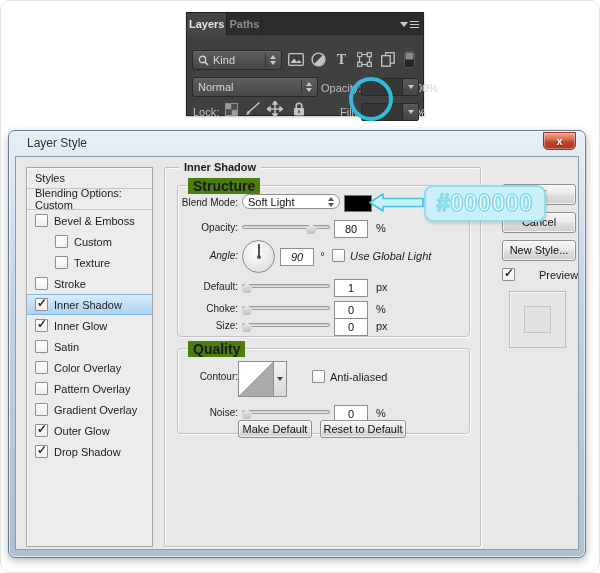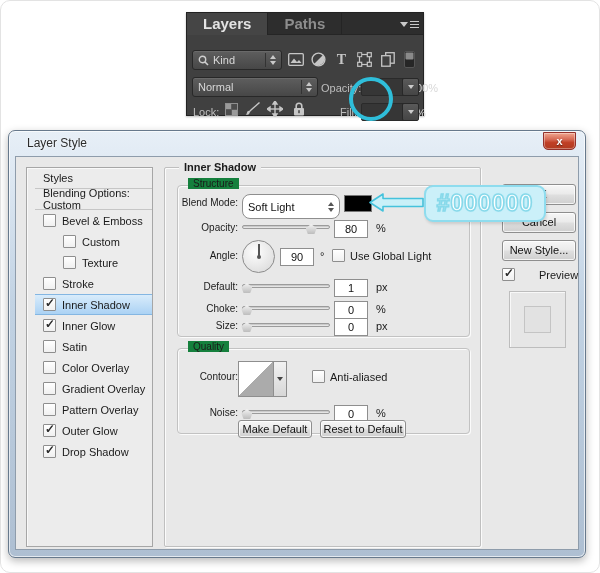--- a/index.html
+++ b/index.html
@@ -4,21 +4,21 @@
 <style>
   * { margin:0; padding:0; box-sizing:border-box; }
   html,body { width:600px; height:573px; background:#ffffff; font-family:"Liberation Sans", sans-serif; }
   .abs { position:absolute; }
   #canvas { position:relative; width:600px; height:573px; overflow:hidden; }
   #card-frame { position:absolute; inset:0; border:1px solid #e3e3e3; border-radius:10px; pointer-events:none; }
 
   
   #layers-panel { left:186px; top:12px; width:238px; height:104px; background:#404040; border:1px solid #222; box-shadow:0 1px 2px rgba(0,0,0,.25); }
   #tabbar { position:absolute; left:0; top:0; right:0; height:22px; background:#2d2d2d; border-bottom:1px solid #252525; display:flex; }
-  .tab { height:22px; line-height:22px; padding:0 16px; font-size:15px; font-weight:bold; color:#8d8d8d; border-right:1px solid #242424; }
+  .tab { height:22px; line-height:22px; padding:0 2px; font-size:11px; font-weight:bold; color:#8d8d8d; border-right:1px solid #242424; }
   .tab.active { background:#454545; color:#e4e4e4; }
   #panel-menu { position:absolute; right:5px; top:6px; width:18px; height:11px; display:flex; align-items:center; gap:2px; }
   .pm-tri { width:0; height:0; border-left:4px solid transparent; border-right:4px solid transparent; border-top:5px solid #c9c9c9; }
   .pm-lines { display:flex; flex-direction:column; gap:2px; }
   .pm-lines i { display:block; width:9px; height:1px; background:#c9c9c9; }
 
   .ps-dd { position:absolute; height:20px; border:1px solid #282828; border-radius:3px; background:linear-gradient(#5e5e5e,#474747); color:#d8d8d8; font-size:11px; display:flex; align-items:center; padding:0 5px; box-shadow:inset 0 1px 0 rgba(255,255,255,.08); }
   .spinner { margin-left:auto; display:flex; flex-direction:column; gap:2px; align-items:center; padding-left:4px; border-left:1px solid #333; height:14px; justify-content:center; }
   .spin-up { width:0;height:0;border-left:3px solid transparent;border-right:3px solid transparent;border-bottom:4px solid #c9c9c9; }
   .spin-dn { width:0;height:0;border-left:3px solid transparent;border-right:3px solid transparent;border-top:4px solid #c9c9c9; }
@@ -33,41 +33,41 @@
 
   #fill-circle { left:349px; top:77px; width:44px; height:44px; border:4px solid #2fbeda; border-radius:50%; z-index:30; }
 
   
   #dialog { left:8px; top:130px; width:578px; height:428px; border:1px solid #67798c; border-radius:7px; background:linear-gradient(#e7eff7,#c2d3e4 40%,#aebfd2); box-shadow:0 3px 8px rgba(0,0,0,.28), inset 0 0 0 1px rgba(255,255,255,.65); }
   #dlg-title { position:absolute; left:18px; top:5px; font-size:12px; color:#2b2b2b; text-shadow:0 0 3px #fff; }
   #dlg-close { position:absolute; right:9px; top:1px; width:33px; height:18px; border:1px solid #93302a; border-radius:0 0 5px 5px; background:linear-gradient(#f1a68f,#d66a55 40%,#c03f26 60%,#b03a20); color:#fff; font-size:11px; font-weight:bold; text-align:center; line-height:16px; box-shadow:inset 0 0 0 1px rgba(255,255,255,.35); text-shadow:0 1px 1px rgba(0,0,0,.5); }
   #dlg-client { position:absolute; left:6px; right:6px; top:25px; bottom:7px; background:#e8e8e8; border:1px solid #8e9cab; }
 
   
-  #styles-list { position:absolute; left:10px; top:10px; width:127px; height:380px; background:#ececec; border:1px solid #a6a6a6; box-shadow:inset 1px 1px 0 rgba(255,255,255,.7);padding-left:8px; }
+  #styles-list { position:absolute; left:10px; top:10px; width:127px; height:380px; background:#ececec; border:1px solid #a6a6a6; box-shadow:inset 1px 1px 0 rgba(255,255,255,.7); }
   .srow { position:relative; height:21px; display:flex; align-items:center; font-size:11px; color:#1a1a1a; padding-left:8px; }
   .srow.hdr { border-bottom:1px solid #c6c6c6; }
   .srow.sel { background:linear-gradient(#d9ecfb,#abd2f4); border-top:1px solid #84b6e2; border-bottom:1px solid #84b6e2; }
   .srow .cb { margin-right:6px; }
   .srow.ind { padding-left:28px; }
 
   .cb { width:13px; height:13px; background:linear-gradient(#ffffff,#f0f0f0); border:1px solid #8e8e8e; border-radius:1px; position:relative; flex:0 0 13px; }
   .cb.on::after { content:"\2713"; position:absolute; left:1px; top:-3px; font-size:12px; font-weight:bold; color:#2b2b2b; }
 
   
   #main-box { position:absolute; left:148px; top:10px; width:317px; height:380px; border:1px solid #bfbfbf; border-radius:2px; box-shadow:inset 1px 1px 0 rgba(255,255,255,.8), 1px 1px 0 rgba(255,255,255,.8); }
-  .legend { position:absolute; top:-8px; background:#15803d; padding:0 5px; font-size:10px; font-weight:normal; color:#1a1a1a; white-space:nowrap; }
+  .legend { position:absolute; top:-8px; background:#4d7c0f; padding:0 5px; font-size:14px; font-weight:bold; color:#1a1a1a; white-space:nowrap; }
   #main-heading { position:absolute; top:-7px; left:14px; background:#e8e8e8; padding:0 5px; font-size:11px; font-weight:bold; color:#1a1a1a; }
   .group { position:absolute; border:1px solid #c2c2c2; border-radius:4px; box-shadow:inset 1px 1px 0 rgba(255,255,255,.8), 1px 1px 0 rgba(255,255,255,.8); }
 
   .frow { position:absolute; left:0; right:0; height:20px; }
   .flabel { position:absolute; left:0; width:60px; text-align:right; font-size:10px; color:#1a1a1a; top:3px; }
   .funit { position:absolute; font-size:11px; color:#1a1a1a; top:3px; }
 
-  .win-dd { position:absolute; height:25px; background:#ffffff; border:1px solid #8e8e8e; border-radius:8px; font-size:11px; color:#111; display:flex; align-items:center; padding:0 5px; }
+  .win-dd { position:absolute; height:15px; background:#ffffff; border:1px solid #8e8e8e; border-radius:8px; font-size:11px; color:#111; display:flex; align-items:center; padding:0 5px; }
   .win-dd .spinner { border-left:none; }
   .win-dd .spin-up { border-bottom-color:#555; }
   .win-dd .spin-dn { border-top-color:#555; }
 
   .vbox { position:absolute; width:34px; height:18px; background:#fff; border:1px solid #8e8e8e; font-size:11px; color:#111; text-align:center; line-height:16px; top:1px; }
 
   .slider { position:absolute; width:88px; height:14px; top:3px; }
   .slider .track { position:absolute; left:0; right:0; top:3px; height:4px; background:linear-gradient(#bdbdbd,#f2f2f2); border:1px solid #9b9b9b; border-radius:2px; }
   .slider .thumb { position:absolute; top:2px; width:11px; height:10px; background:linear-gradient(#f4f4f4,#bdbdbd); clip-path:polygon(50% 0, 100% 42%, 80% 100%, 20% 100%, 0 42%); filter:drop-shadow(0 0 0.6px #777); }
 
@@ -262,25 +262,25 @@
         <div class="srow">
           <span class="cb"></span>
           <span>Satin</span>
         </div>
         <div class="srow">
           <span class="cb"></span>
           <span>Color Overlay</span>
         </div>
         <div class="srow">
           <span class="cb"></span>
+          <span>Pattern Overlay</span>
+        </div>
+        <div class="srow">
+          <span class="cb"></span>
           <span>Gradient Overlay</span>
-        </div>
-        <div class="srow">
-          <span class="cb"></span>
-          <span>Pattern Overlay</span>
         </div>
         <div class="srow">
           <span class="cb on"></span>
           <span>Outer Glow</span>
         </div>
         <div class="srow">
           <span class="cb on"></span>
           <span>Drop Shadow</span>
         </div>
       </div>
@@ -306,21 +306,21 @@
           <div class="frow" style="top:33px;">
             <span class="flabel">Opacity:</span>
             <div class="slider" style="left:64px;">
               <div class="track"></div>
               <div class="thumb" style="left: calc(78% - 5px);"></div>
             </div>
             <div class="vbox" style="left:156px;">80</div>
             <span class="funit" style="left:198px;">%</span>
           </div>
 
-          <div class="frow" style="top:54px; height:36px;">
+          <div class="frow" style="top:54px; height:36px;font-style:italic;">
             <span class="flabel" style="top:10px;">Angle:</span>
             <div id="angle-dial">
               <div class="needle"></div>
               <div class="dot"></div>
             </div>
             <div class="vbox" style="left:102px; top:8px;">90</div>
             <span class="funit" style="left:142px; top:10px;">°</span>
             <span class="cb" style="position:absolute; left:154px; top:9px;"></span>
             <span class="funit" style="left:172px; top:10px;">Use Global Light</span>
           </div>

